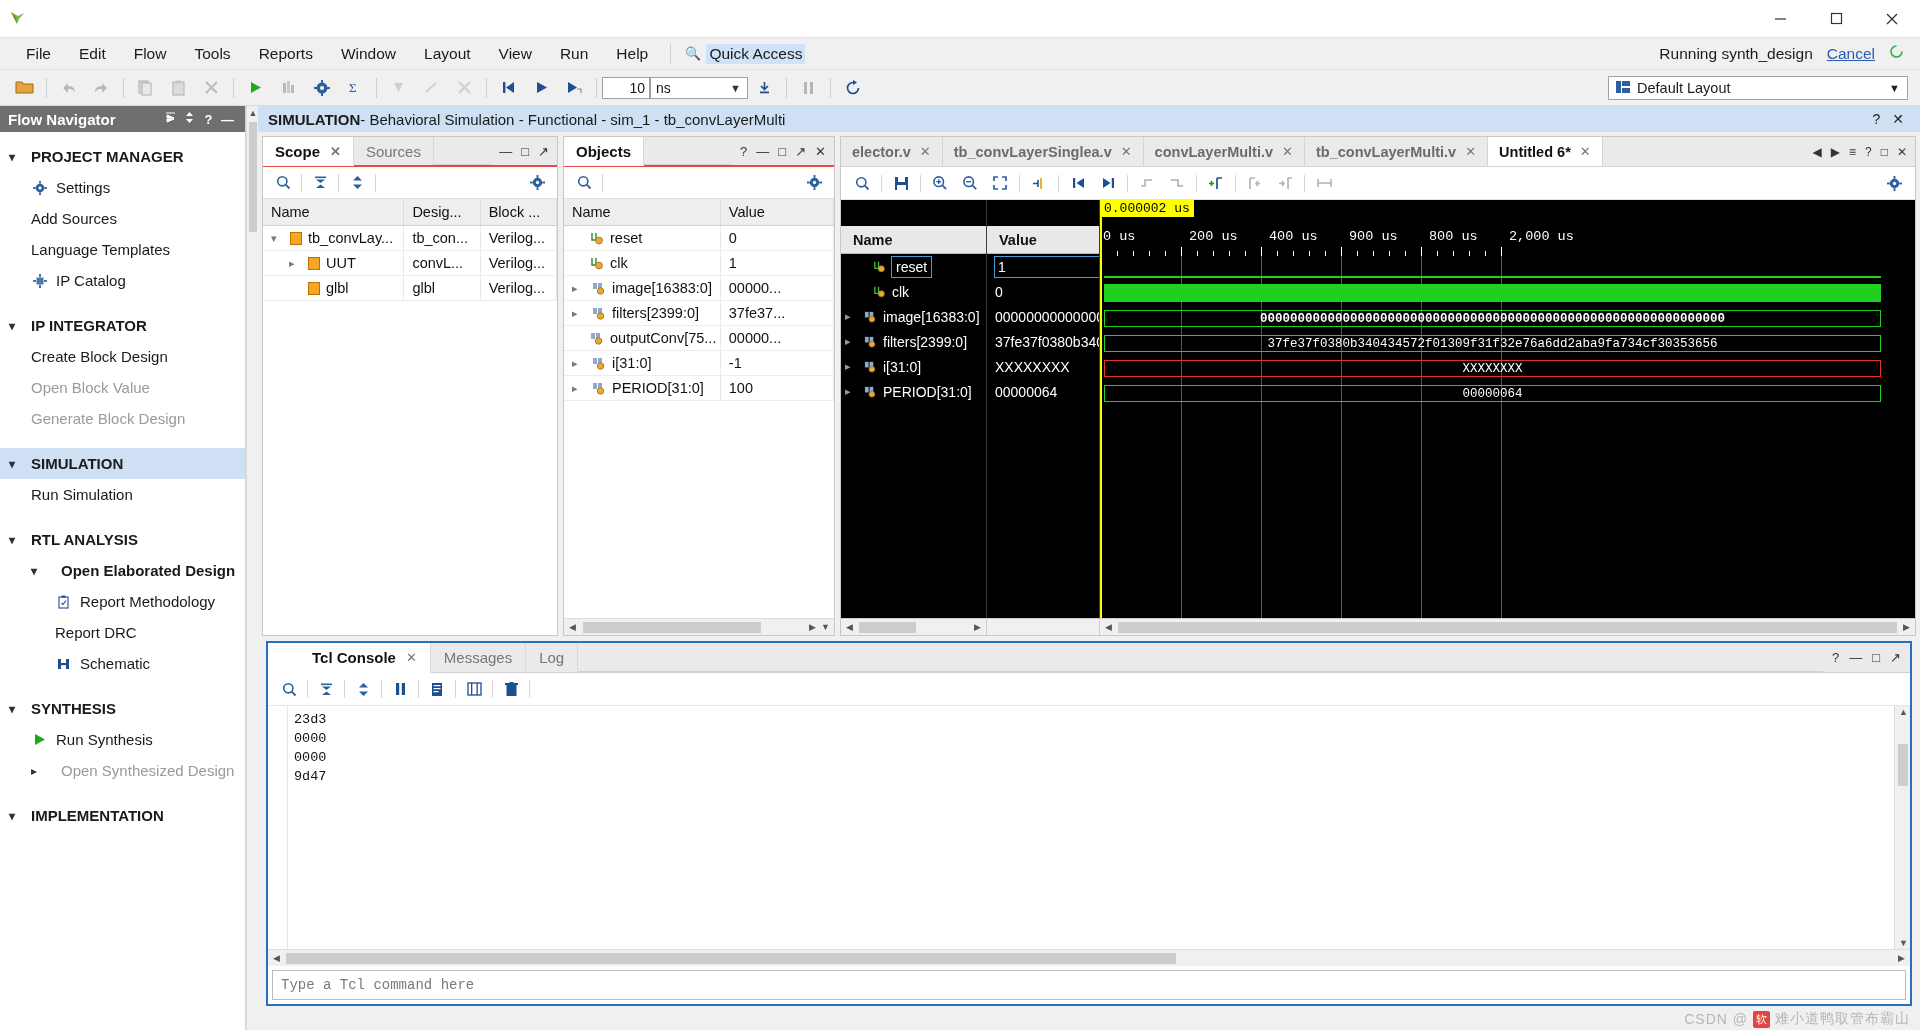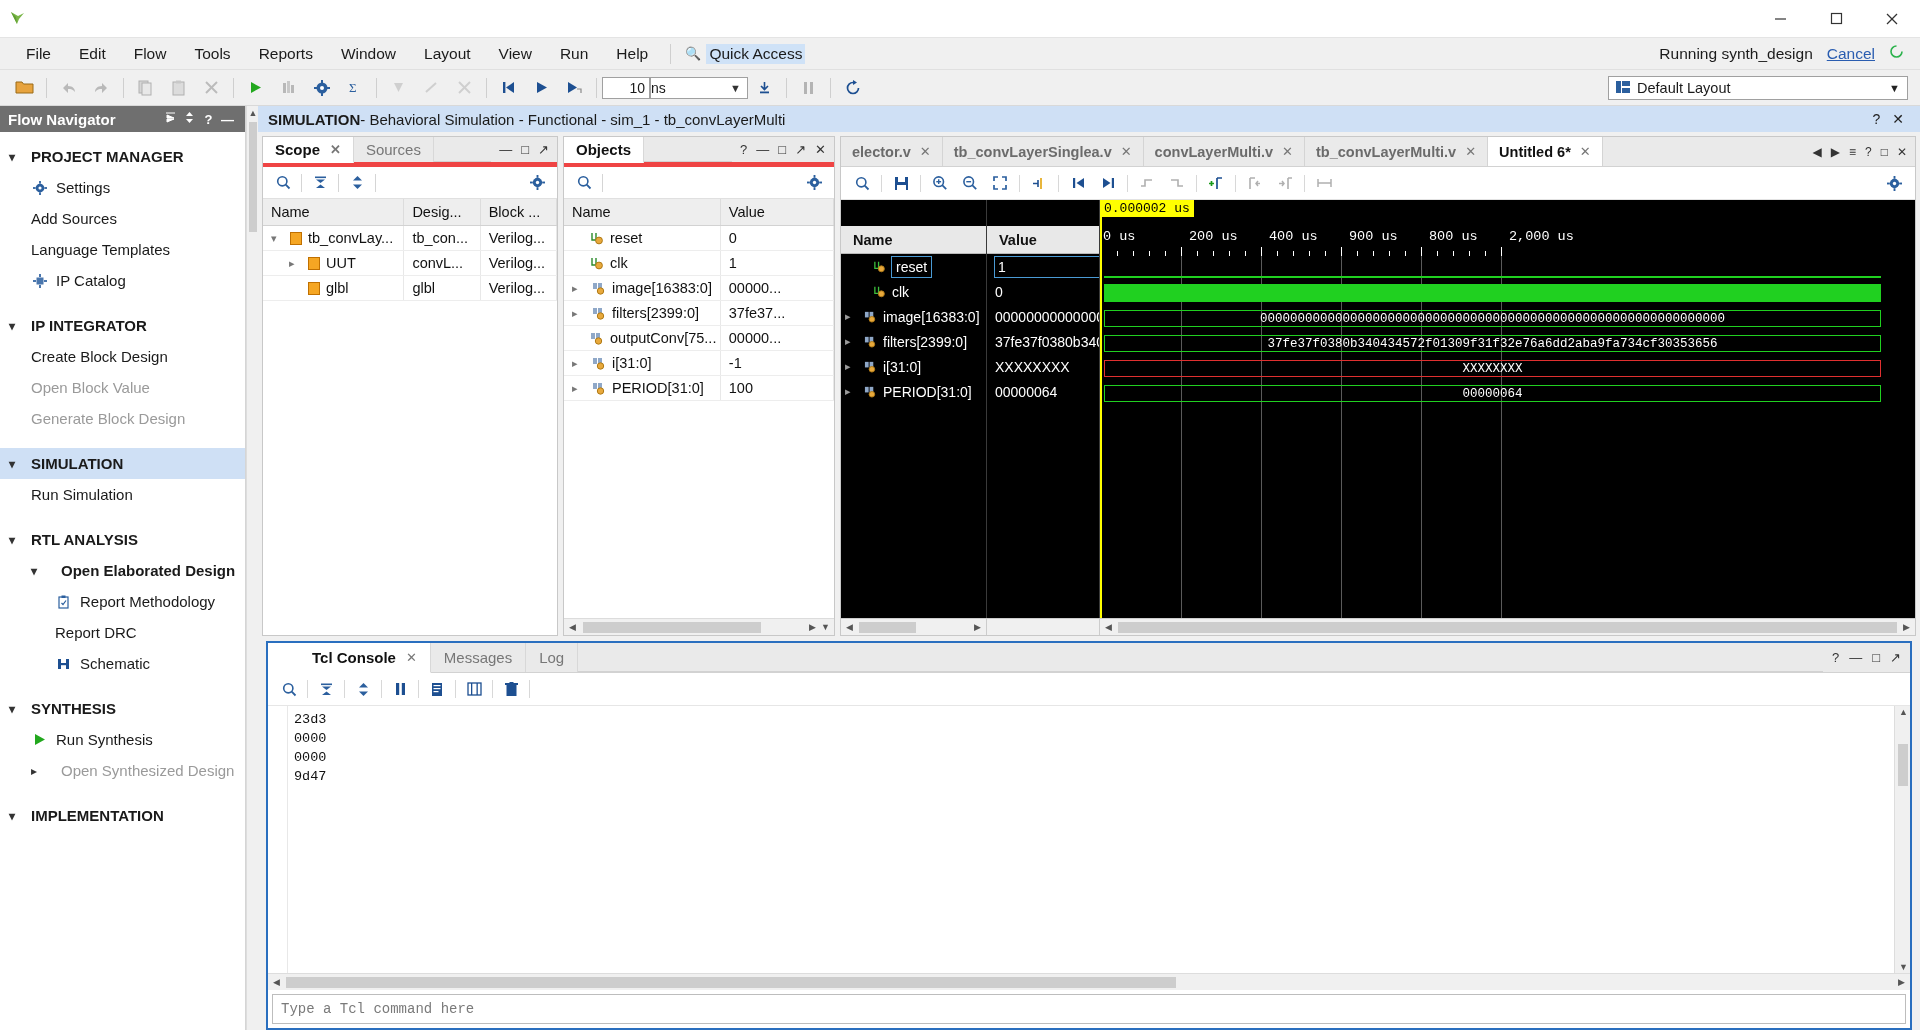--- a/index.html
+++ b/index.html
@@ -45,21 +45,21 @@
     padding-left:8px; border-bottom:1px solid #d9d9d9; flex:none;
   }
   .tbtn{ width:33px; height:30px; display:flex; align-items:center; justify-content:center; }
   .tsep{ width:1px; height:20px; background:#cfcfcf; margin:0 5px;}
   .time-input{
     width:48px; height:22px; border:1px solid #a0a0a0; background:#fff; font-size:14px;
     text-align:right; padding-right:4px; line-height:20px; font-family:"Liberation Sans",sans-serif;
   }
   .unit-select{
     width:98px; height:22px; border:1px solid #a0a0a0; background:#fff; font-size:14px;
-    line-height:20px; position:relative; display:flex; align-items:center;
+    padding-left:5px; line-height:20px; position:relative; display:flex; align-items:center;
   }
   .unit-select .caret{ position:absolute; right:6px; color:#333; font-size:11px;}
   .layout-select{
     margin-left:auto; margin-right:12px; width:300px; height:24px; border:1px solid #a0a0a0;
     background:#fff; font-size:14.5px; display:flex; align-items:center; gap:7px; padding:0 7px; position:relative;
   }
   .layout-select .caret{ position:absolute; right:7px; font-size:11px; color:#222;}
 
   
   .body{ flex:1; display:flex; min-height:0; }
@@ -94,21 +94,21 @@
   }
   .sim-banner b{font-weight:bold;}
   .sim-banner .sp{flex:1;}
   .sim-banner .bico{ padding:0 6px; color:#222; font-size:14px;}
 
   .panes{ flex:1; display:flex; flex-direction:column; min-height:0; padding:4px 4px 0 4px;}
   .toprow{ display:flex; gap:5px; height:500px; flex:none; min-height:0;}
 
   
   .panel{ background:#fff; border:1px solid #c8c8c8; display:flex; flex-direction:column; min-width:0; min-height:0;}
-  .panel-tabs{ height:30px; background:#eaeaea; display:flex; align-items:stretch; border-bottom:5px solid #ef4444; position:relative;}
+  .panel-tabs{ height:30px; background:#eaeaea; display:flex; align-items:stretch; border-bottom:2px solid #ef4444; position:relative;}
   .ptab{ display:flex; align-items:center; padding:0 12px; font-size:15px; color:#777; gap:10px; border-right:1px solid #d8d8d8;}
   .ptab.active{ background:#fff; color:#111; font-weight:bold; border-bottom:1px solid #fff; margin-bottom:-1px;}
   .ptab .x{ color:#777; font-size:13px;}
   .ptab-fill{ flex:1; border-bottom:1px solid #d2d2d2;}
   .ptab-ctrls{ display:flex; align-items:center; gap:9px; padding:0 8px; color:#333; font-size:13px;}
 
   .ptoolbar{ height:32px; display:flex; align-items:center; padding:0 6px; background:#fff; border-bottom:1px solid #e0e0e0;}
   .ptoolbar .ico{ width:28px; height:26px; display:flex; align-items:center; justify-content:center;}
   .ptoolbar .sep{ width:1px; height:18px; background:#d5d5d5; margin:0 4px;}
   .ptoolbar .sp{flex:1;}
@@ -1108,21 +1108,21 @@
                 <div class="gridline" style="left:241px;"></div>
                 <div class="gridline" style="left:321px;"></div>
                 <div class="gridline" style="left:401px;"></div>
 
                 <div class="wf" style="top:56px;">
                   <div class="lo"></div>
                 </div>
                 <div class="wf" style="top:81px;">
                   <div class="hi"></div>
                 </div>
-                <div class="wf" style="top:106px;">
+                <div class="wf" style="top:106px;font-weight:bold;">
                   <div class="bus">00000000000000000000000000000000000000000000000000000000000000</div>
                 </div>
                 <div class="wf" style="top:131px;">
                   <div class="bus">37fe37f0380b340434572f01309f31f32e76a6dd2aba9fa734cf30353656</div>
                 </div>
                 <div class="wf" style="top:156px;">
                   <div class="bus red">XXXXXXXX</div>
                 </div>
                 <div class="wf" style="top:181px;">
                   <div class="bus">00000064</div>
@@ -1244,15 +1244,22 @@
             <div style="width:13px;text-align:center;font-size:9px;color:#555;">◀</div>
             <div style="flex:1; height:11px; position:relative;">
                 <div style="position:absolute;left:3px;width:890px;height:11px;background:#cdcdcd;"></div>
               </div>
             <div style="width:13px;text-align:center;font-size:9px;color:#555;">▶</div>
           </div>
           <div class="cmdline">Type a Tcl command here</div>
         </div>
       </div>
 
+      <div class="statusbar">
+        <div class="wm">
+          <span class="wm-cn">CSDN @</span>
+          <span class="wm-badge">软</span>
+          <span class="wm-cn">难小道鸭取管布霸山</span>
+        </div>
+      </div>
     </div>
   </div>
 </div>
 
 </body></html>

